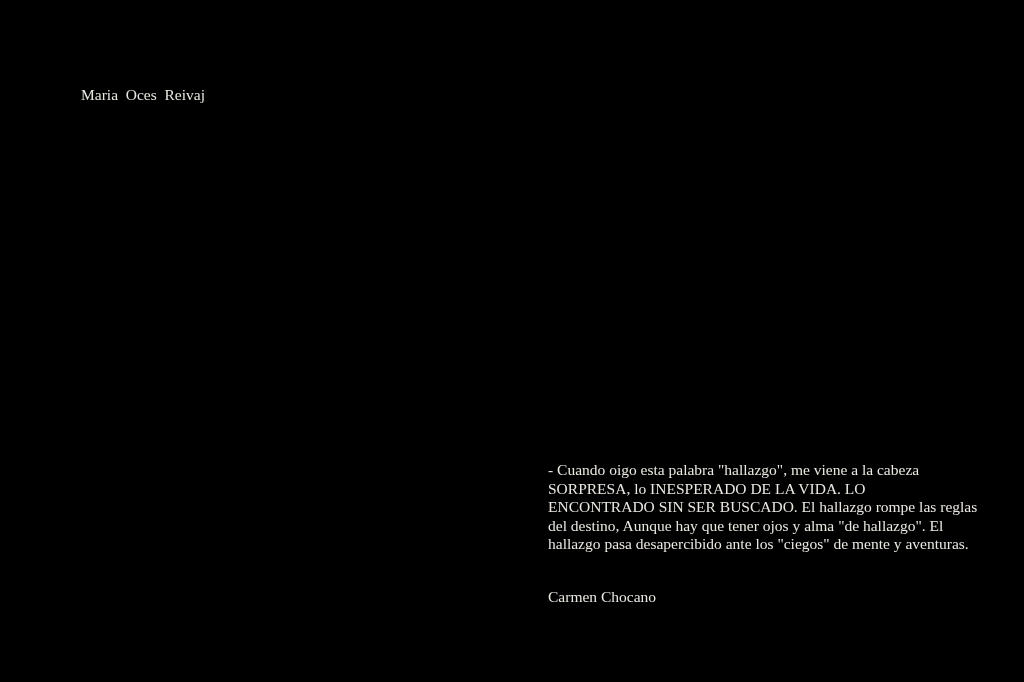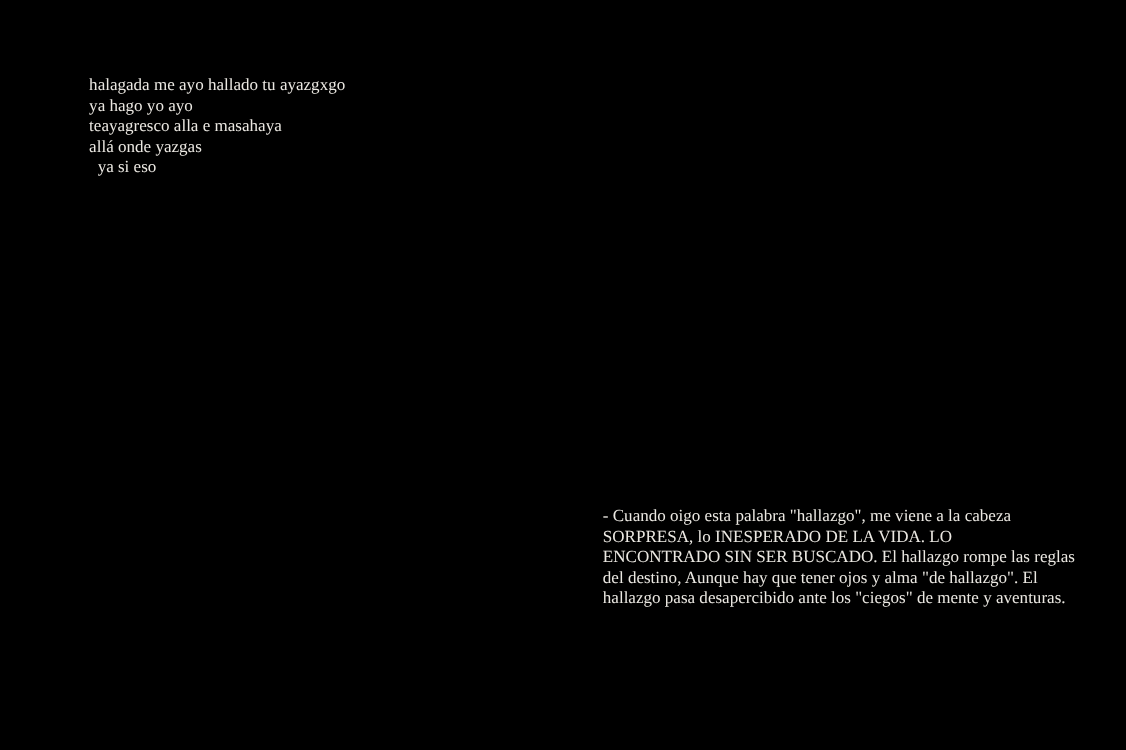--- a/index.html
+++ b/index.html
@@ -39,26 +39,23 @@
     max-width: 430px;
   }
   .quote-block .author {
     margin-top: 34px;
   }
 </style>
 </head>
 <body>
 
 <div class="text-block poem-block">
-  <div class="lines">halagada me ayo hallado tu ayazgxgo
-ya hago yo ayo
-teayagresco alla e masahaya
-allá onde yazgas
-  ya si eso</div>
+  <div class="author">Maria  Oces  Reivaj</div>
 </div>
 
 <div class="text-block quote-block">
   <div class="lines">- Cuando oigo esta palabra "hallazgo", me viene a la cabeza
 SORPRESA, lo INESPERADO DE LA VIDA. LO
 ENCONTRADO SIN SER BUSCADO. El hallazgo rompe las reglas
 del destino, Aunque hay que tener ojos y alma "de hallazgo". El
 hallazgo pasa desapercibido ante los "ciegos" de mente y aventuras.</div>
+  <div class="author">Carmen Chocano</div>
 </div>
 
 </body></html>

